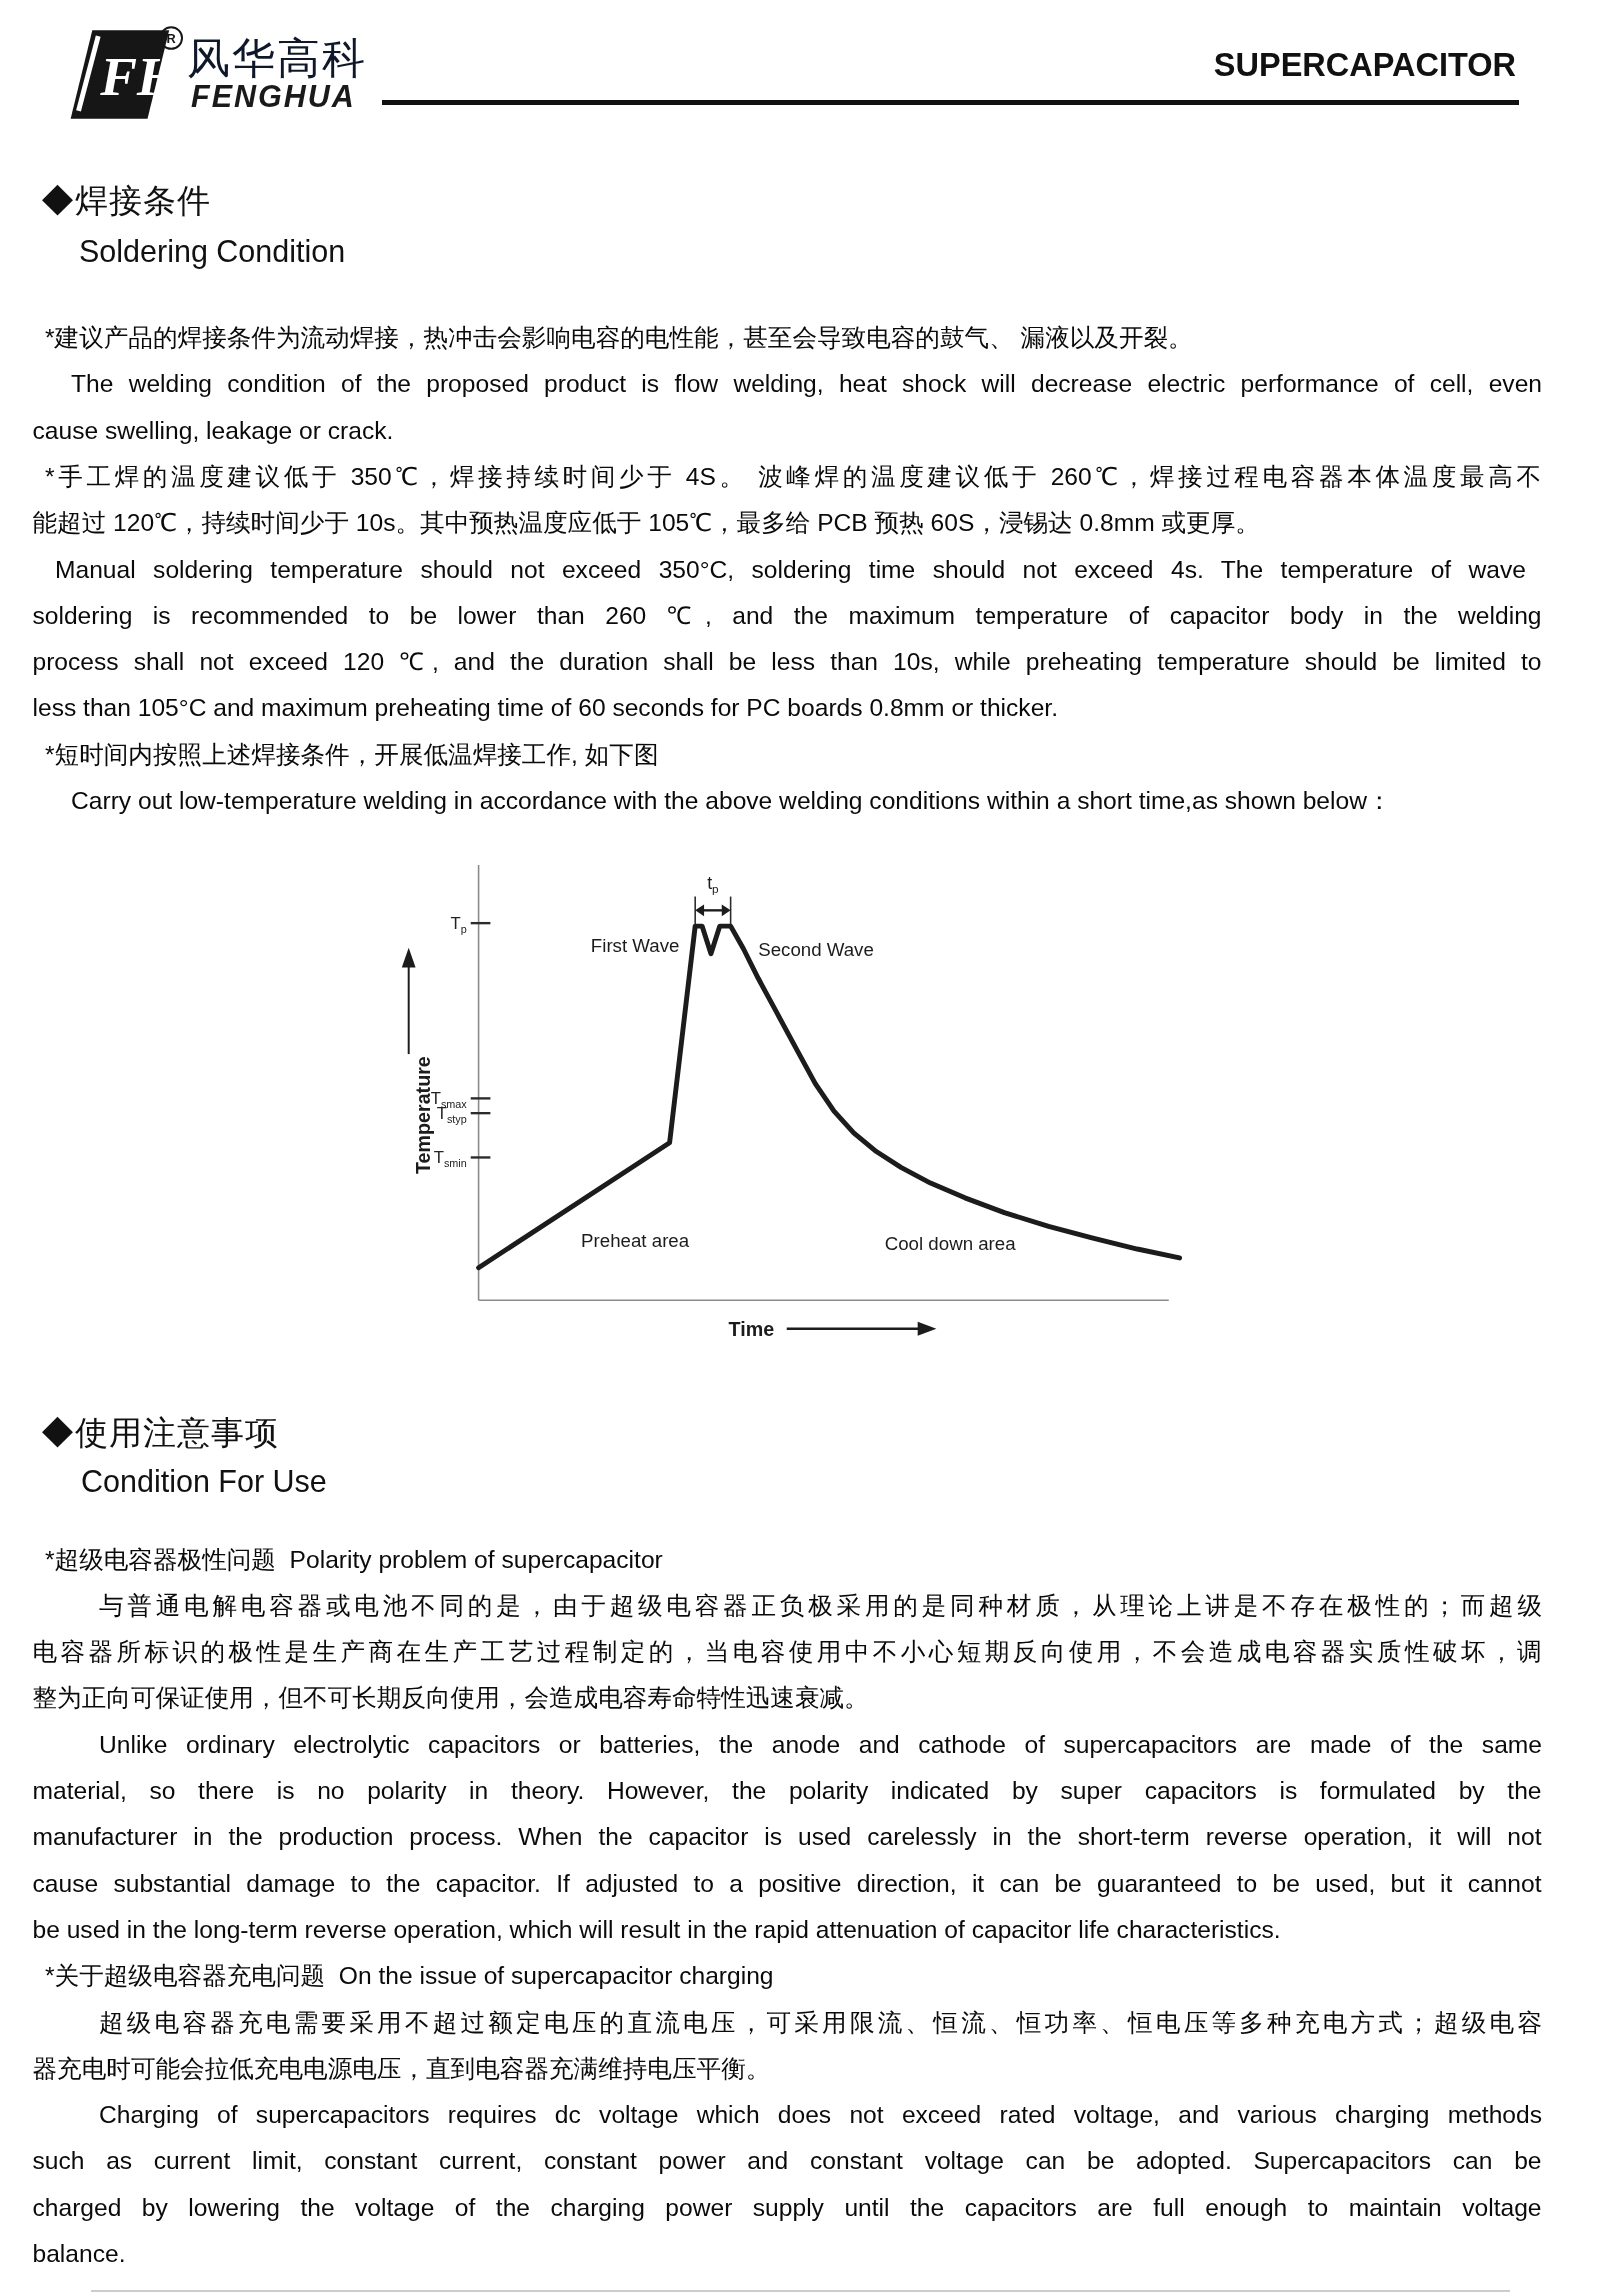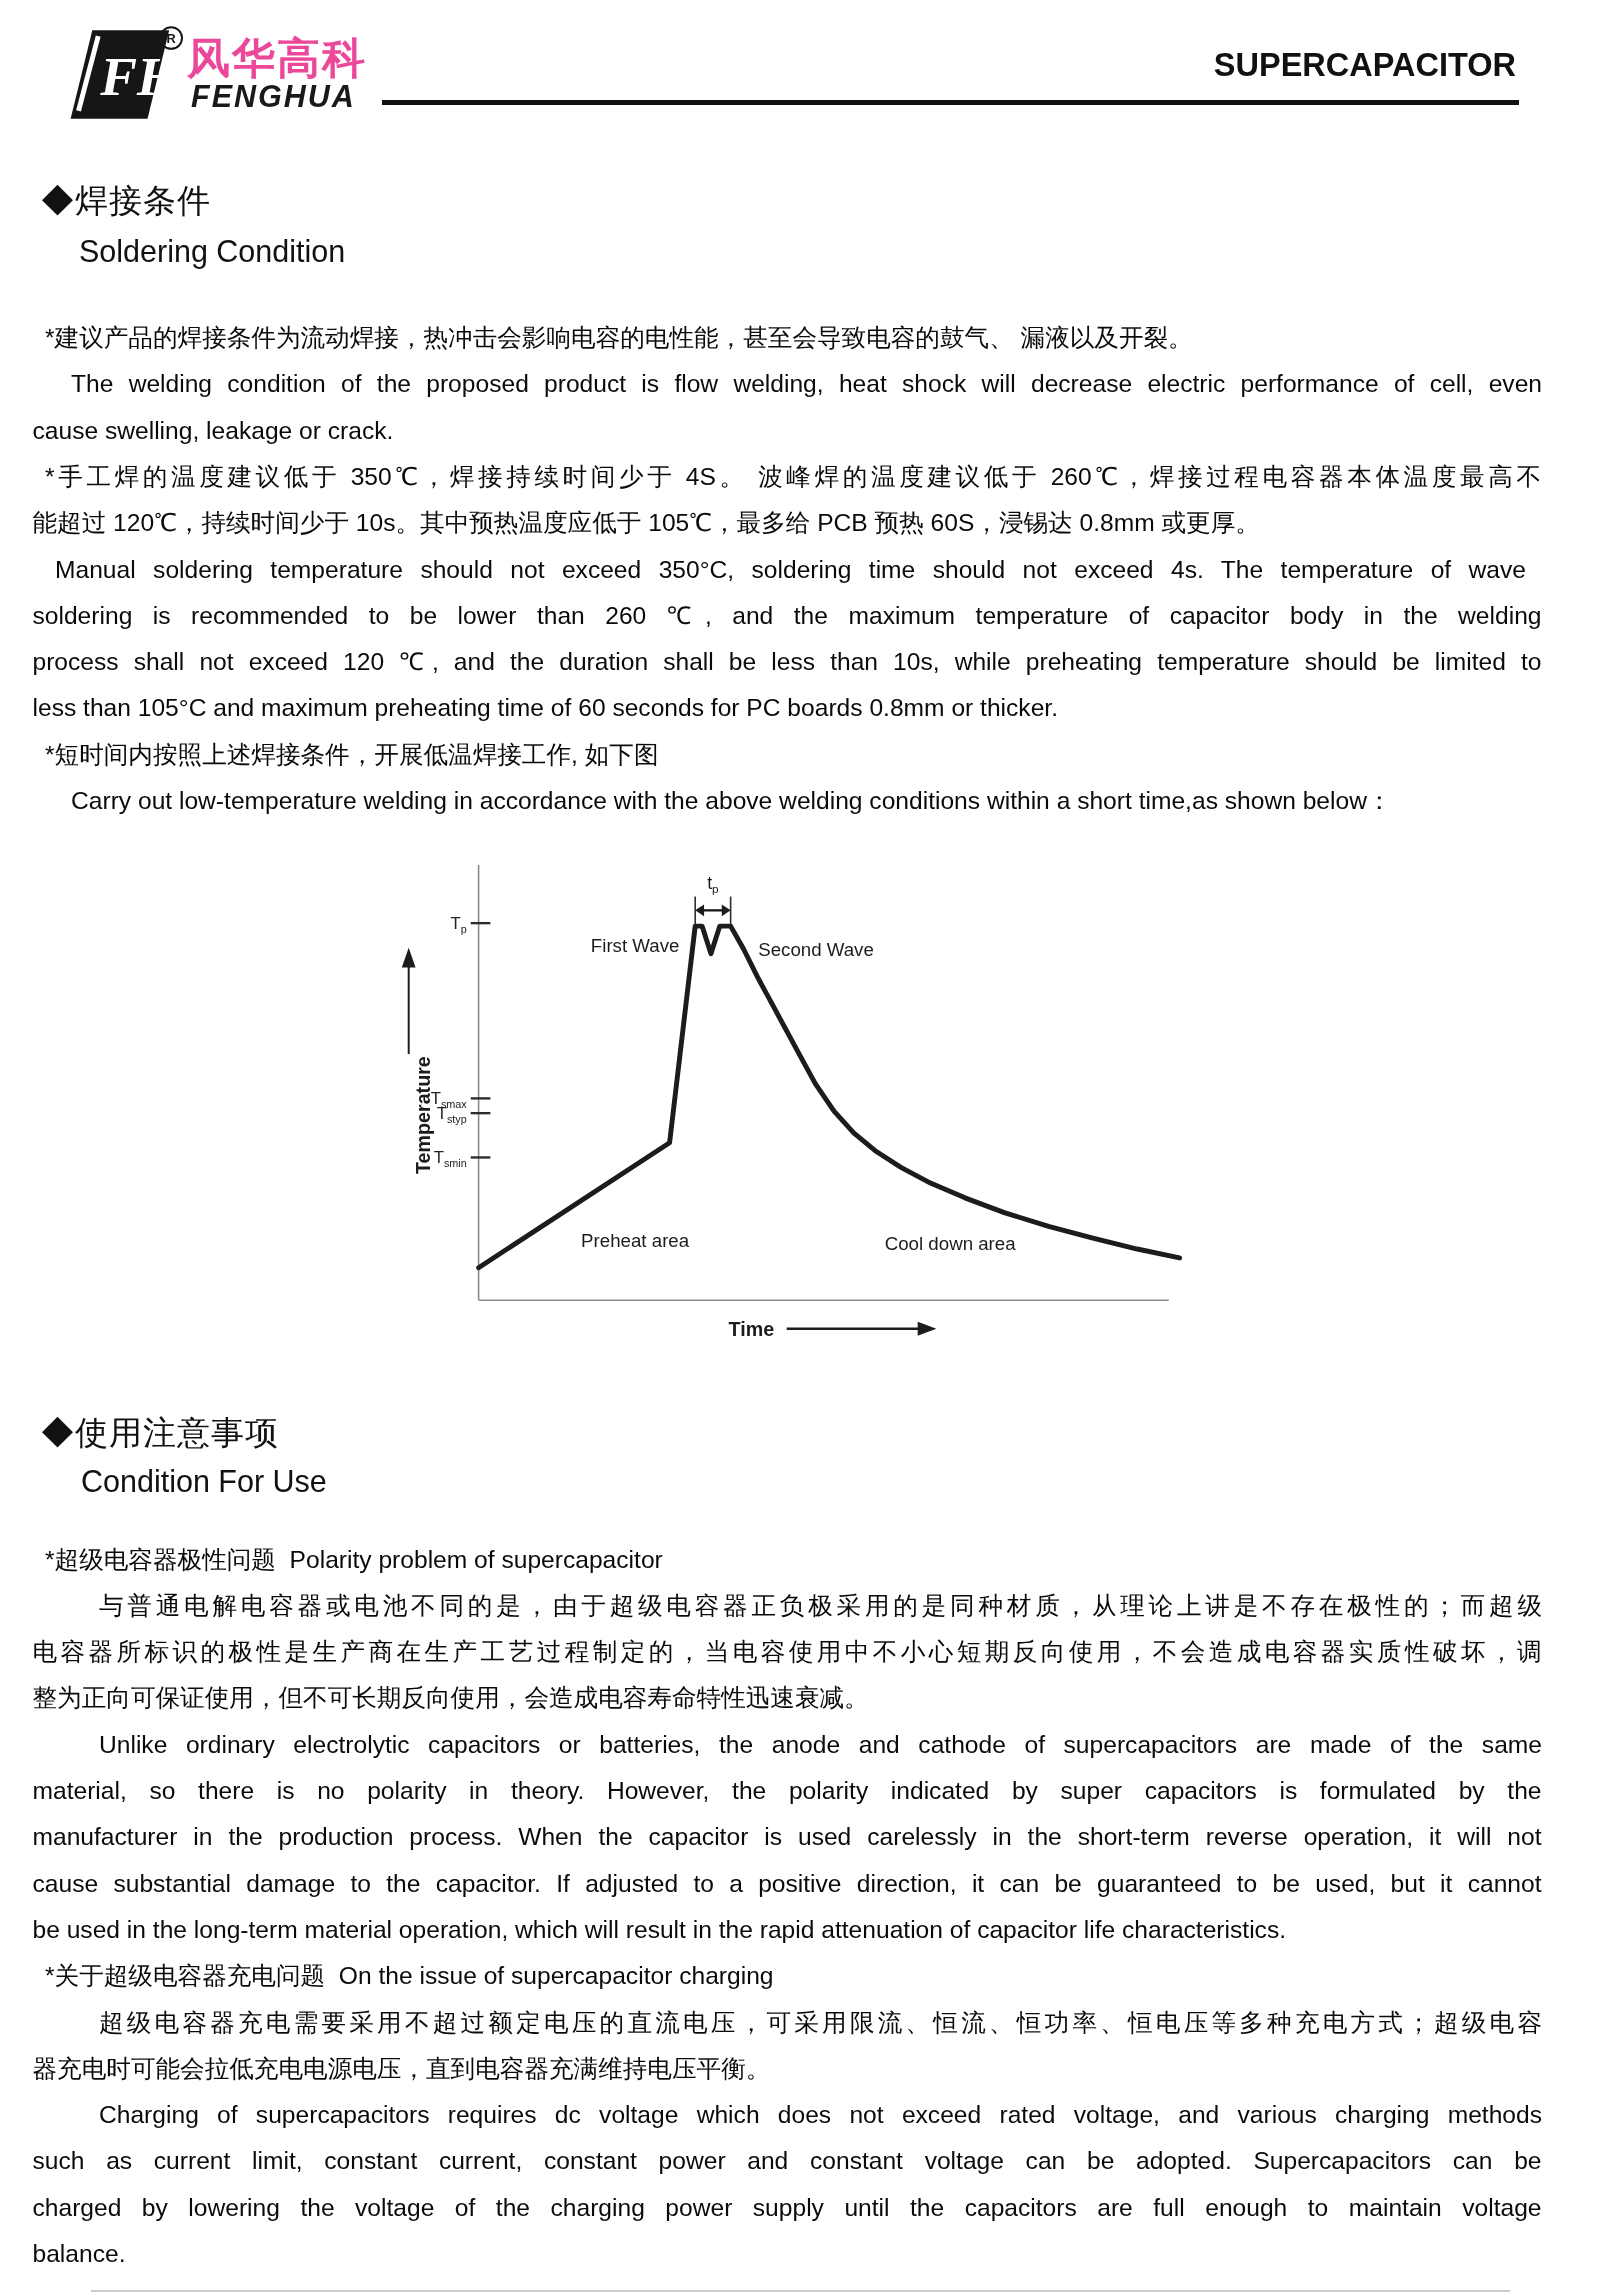--- a/index.html
+++ b/index.html
@@ -1,20 +1,20 @@
 <!DOCTYPE html>
 <html><head>
 <meta charset="utf-8">
 <style>
   html,body{margin:0;padding:0;background:#fff;}
   .page{position:relative;width:1610px;height:2295px;background:#ffffff;
         font-family:"Liberation Sans",sans-serif;color:#000;overflow:hidden;}
   .abs{position:absolute;}
   
-  .brand-cn{position:absolute;left:187px;top:29.6px;font-size:43px;font-weight:bold;letter-spacing:2px;color:#ec4899;}
+  .brand-cn{position:absolute;left:187px;top:29.6px;font-size:43px;font-weight:normal;letter-spacing:2px;color:#0f172a;}
   .brand-en{position:absolute;left:191px;top:79px;font-size:30.5px;font-weight:bold;letter-spacing:2px;color:#1a1a1a;font-style:italic;}
   .doc-title{position:absolute;right:94px;top:47px;font-size:32.5px;font-weight:bold;color:#111;}
   .head-rule{position:absolute;left:382px;top:100px;width:1137px;height:4.9px;background:#111;}
   
   .sec-cn{position:absolute;font-size:33px;color:#111;letter-spacing:1px;}
   .sec-en{position:absolute;font-size:30.5px;color:#111;}
   
   .bline{position:absolute;font-size:24.6px;color:#0a0a0a;white-space:pre;line-height:1.2;}
   .bline.just{white-space:normal;text-align:justify;text-align-last:justify;}
   
@@ -105,21 +105,21 @@
 
   <div id="cau-lines" class="abs" style="left:0;top:0;width:1610px;height:0;">
       <div class="bline" style="left: 45px; top: 1545px;">*超级电容器极性问题  Polarity problem of supercapacitor</div>
       <div class="bline just" style="left: 99px; top: 1591px; width: 1443px;">与普通电解电容器或电池不同的是，由于超级电容器正负极采用的是同种材质，从理论上讲是不存在极性的；而超级</div>
       <div class="bline just" style="left: 32.5px; top: 1637px; width: 1509px;">电容器所标识的极性是生产商在生产工艺过程制定的，当电容使用中不小心短期反向使用，不会造成电容器实质性破坏，调</div>
       <div class="bline" style="left: 32.5px; top: 1683px;">整为正向可保证使用，但不可长期反向使用，会造成电容寿命特性迅速衰减。</div>
       <div class="bline just" style="left: 99px; top: 1730px; width: 1443px;">Unlike ordinary electrolytic capacitors or batteries, the anode and cathode of supercapacitors are made of the same</div>
       <div class="bline just" style="left: 32.5px; top: 1776px; width: 1509px;">material, so there is no polarity in theory. However, the polarity indicated by super capacitors is formulated by the</div>
       <div class="bline just" style="left: 32.5px; top: 1822px; width: 1509px;">manufacturer in the production process. When the capacitor is used carelessly in the short-term reverse operation, it will not</div>
       <div class="bline just" style="left: 32.5px; top: 1869px; width: 1509px;">cause substantial damage to the capacitor. If adjusted to a positive direction, it can be guaranteed to be used, but it cannot</div>
-      <div class="bline" style="left: 32.5px; top: 1915px;">be used in the long-term material operation, which will result in the rapid attenuation of capacitor life characteristics.</div>
+      <div class="bline" style="left: 32.5px; top: 1915px;">be used in the long-term reverse operation, which will result in the rapid attenuation of capacitor life characteristics.</div>
       <div class="bline" style="left: 45px; top: 1961px;">*关于超级电容器充电问题  On the issue of supercapacitor charging</div>
       <div class="bline just" style="left: 99px; top: 2008px; width: 1443px;">超级电容器充电需要采用不超过额定电压的直流电压，可采用限流、恒流、恒功率、恒电压等多种充电方式；超级电容</div>
       <div class="bline" style="left: 32.5px; top: 2054px;">器充电时可能会拉低充电电源电压，直到电容器充满维持电压平衡。</div>
       <div class="bline just" style="left: 99px; top: 2100px; width: 1443px;">Charging of supercapacitors requires dc voltage which does not exceed rated voltage, and various charging methods</div>
       <div class="bline just" style="left: 32.5px; top: 2146px; width: 1509px;">such as current limit, constant current, constant power and constant voltage can be adopted. Supercapacitors can be</div>
       <div class="bline just" style="left: 32.5px; top: 2193px; width: 1509px;">charged by lowering the voltage of the charging power supply until the capacitors are full enough to maintain voltage</div>
       <div class="bline" style="left: 32.5px; top: 2239px;">balance.</div>
     </div>
 
   <div class="bottom-rule"></div>

